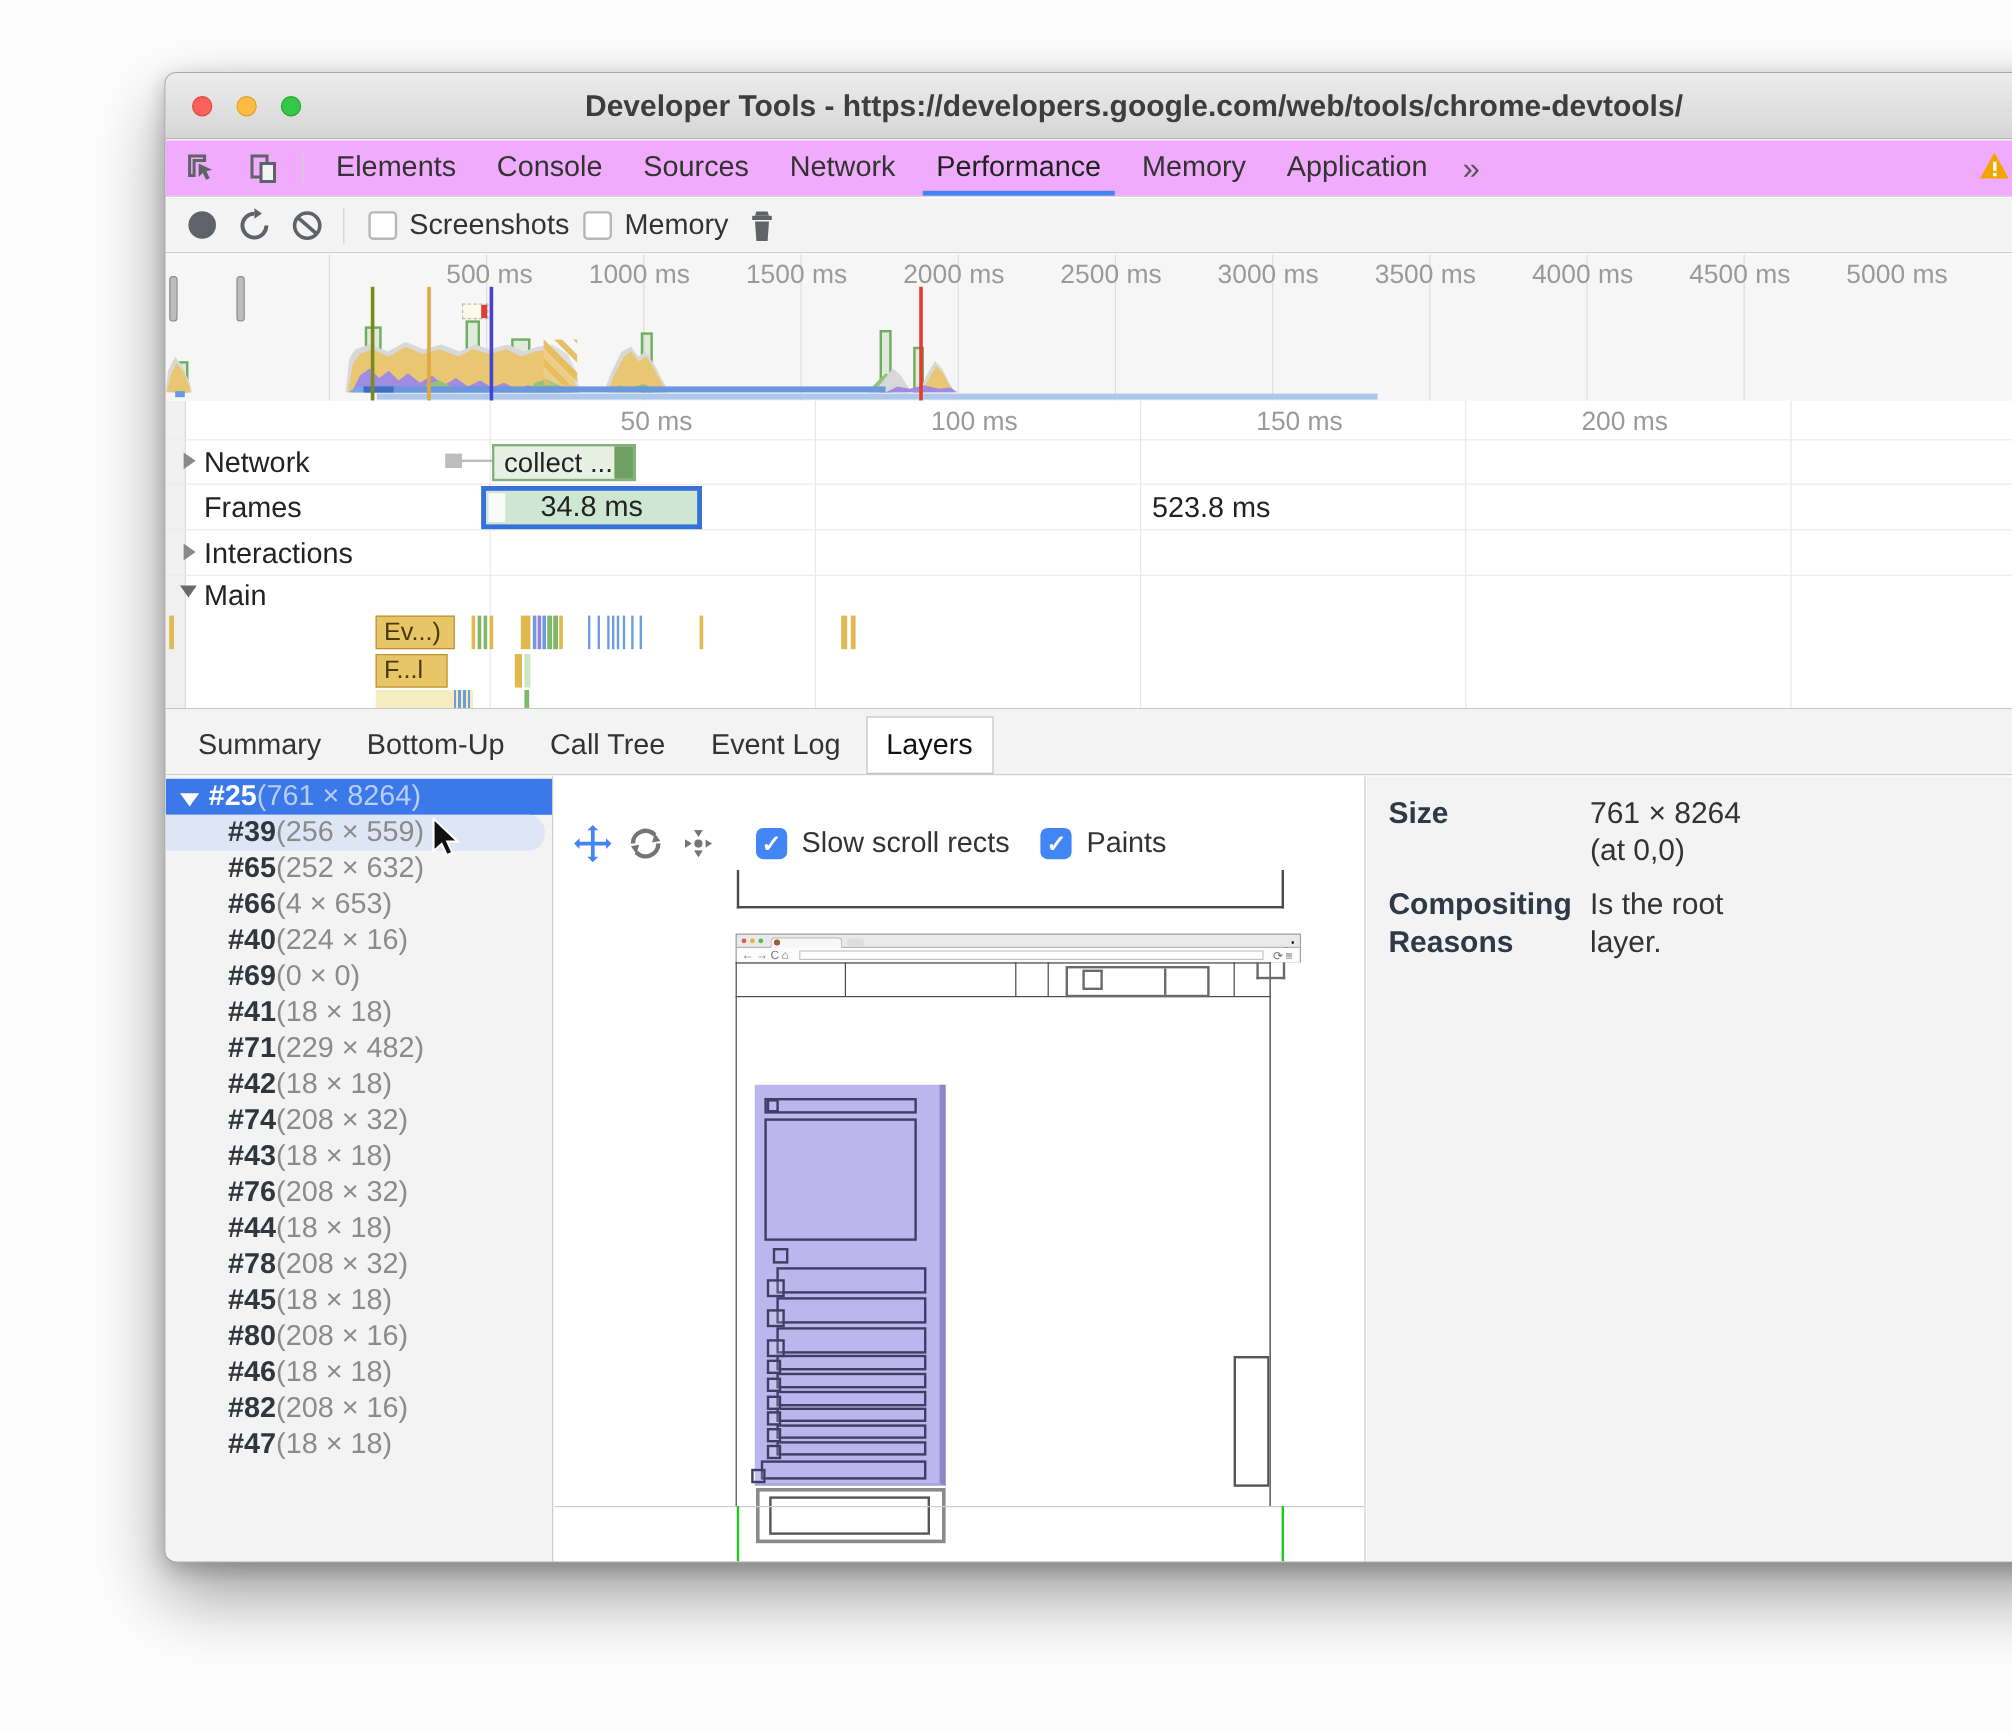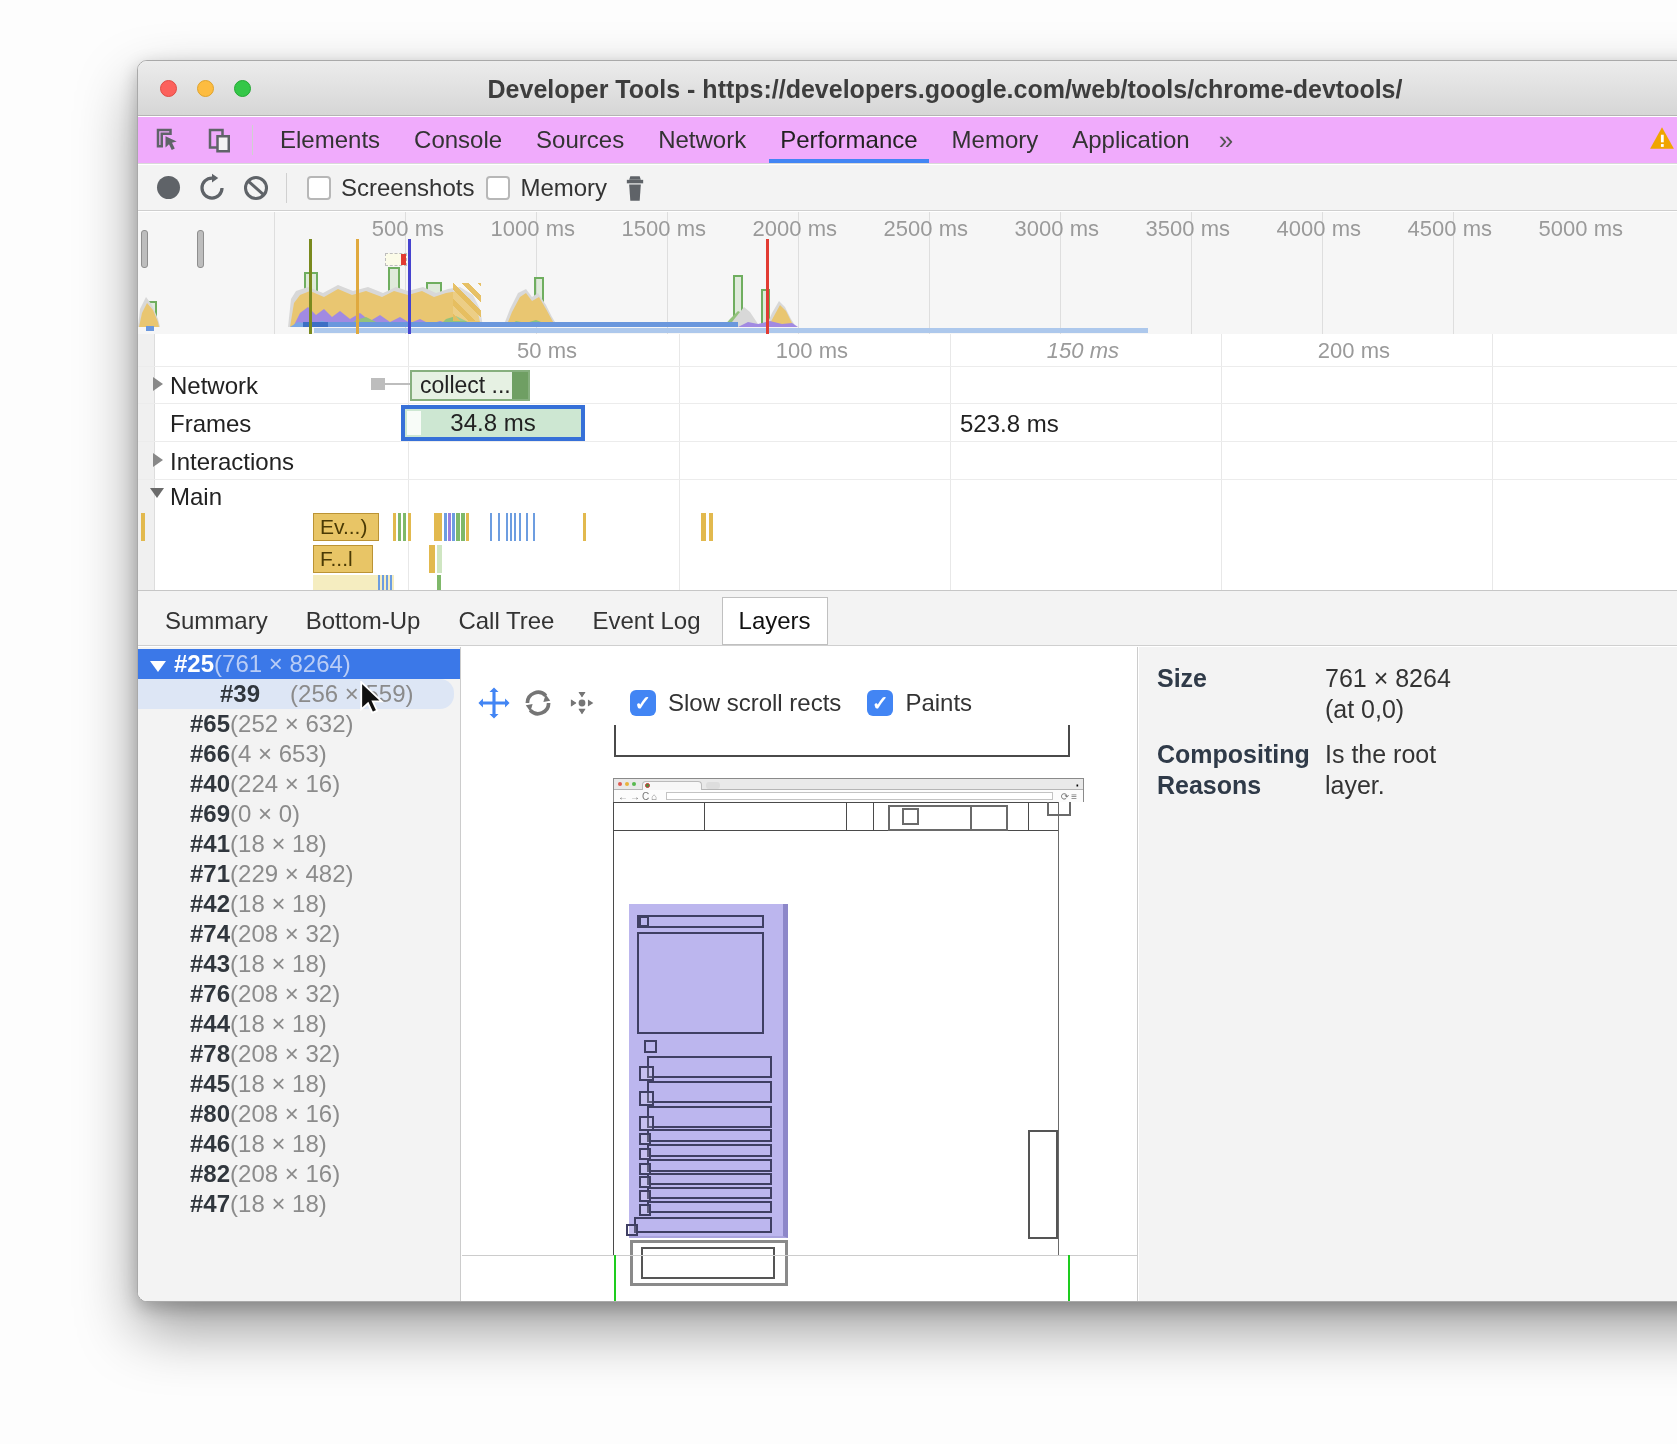--- a/index.html
+++ b/index.html
@@ -74,21 +74,21 @@
   .btab { font-size:24px; color:#333; padding:9px 16px; margin:0 2px; border:1px solid transparent; }
   .btab.active { background:#fff; border:1px solid #c0c0c0; color:#111; }
   
   .layers { position:absolute; left:0; top:586px; width:100%; height:656px; background:#fff; }
   .ltree { position:absolute; left:0; top:0; width:323px; height:100%; background:#f3f3f3; border-right:1px solid #ccc; overflow:hidden; }
   .trow { position:relative; height:30px; display:flex; align-items:center; font-size:24px; color:#30363d; white-space:nowrap; }
   .trow .tid { font-weight:bold; }
   .trow .tsz { color:#8b8b8b; }
   .trow.sel { background:#3b78e8; color:#fff; }
   .trow.sel .tsz { color:#b9cdf6; }
-  .trow.hov { background:#dde6f5; border-radius:0 14px 14px 0; width:316px;gap:30px; } .trow .indent2 { margin-left:52px; }
+  .trow.hov { background:#dde6f5; border-radius:0 14px 14px 0; width:316px; } .trow .indent2 { margin-left:52px; }
   .sel-tri { width:0; height:0; border-left:8px solid transparent; border-right:8px solid transparent; border-top:11px solid #fff;
              margin:4px 8px 0 12px; }
   .lcanvas { position:absolute; left:324px; top:0; width:676px; height:100%; background:#fff; border-right:1px solid #ccc; overflow:hidden; }
   .lc-toolbar { position:absolute; left:10px; top:36px; display:flex; align-items:center; }
   .lc-ico { width:44px; height:40px; display:flex; align-items:center; justify-content:center; }
   .wire2 { position:absolute; border:2px solid #5a5a5a; }
   .purple-box { position:absolute; background:#bcb6ee; border-right:5px solid #8d87c9; border-bottom:2px solid #a9a3dd; }
   .pw { position:absolute; border:2px solid #3f3f63; }
   .ldetails { position:absolute; left:1001px; top:0; right:0; height:100%; background:#f3f3f3; padding:16px 0 0 18px; }
   .drow { display:flex; margin-bottom:14px; }
@@ -278,21 +278,21 @@
       <div id="fl-grids">
           <div class="fl-grid" style="left: 270px;"></div>
           <div class="fl-grid" style="left: 541px;"></div>
           <div class="fl-grid" style="left: 812px;"></div>
           <div class="fl-grid" style="left: 1083px;"></div>
           <div class="fl-grid" style="left: 1354px;"></div>
         </div>
       <div id="fl-labels">
           <span class="fl-lab" style="right: 1175px;">50 ms</span>
           <span class="fl-lab" style="right: 904px;">100 ms</span>
-          <span class="fl-lab" style="right: 633px; font-style: italic;">150 ms</span>
+          <span class="fl-lab" style="right: 633px;">150 ms</span>
           <span class="fl-lab" style="right: 362px;">200 ms</span>
           <span class="fl-lab" style="right: 28px;">25</span>
         </div>
       <div class="fl-gut"></div>
       <div class="fl-sep" style="top:32px;"></div>
       <div class="fl-sep" style="top:69px;"></div>
       <div class="fl-sep" style="top:107px;"></div>
       <div class="fl-sep" style="top:145px;"></div>
 
       <span class="tri-r" style="top:43px;"></span>

